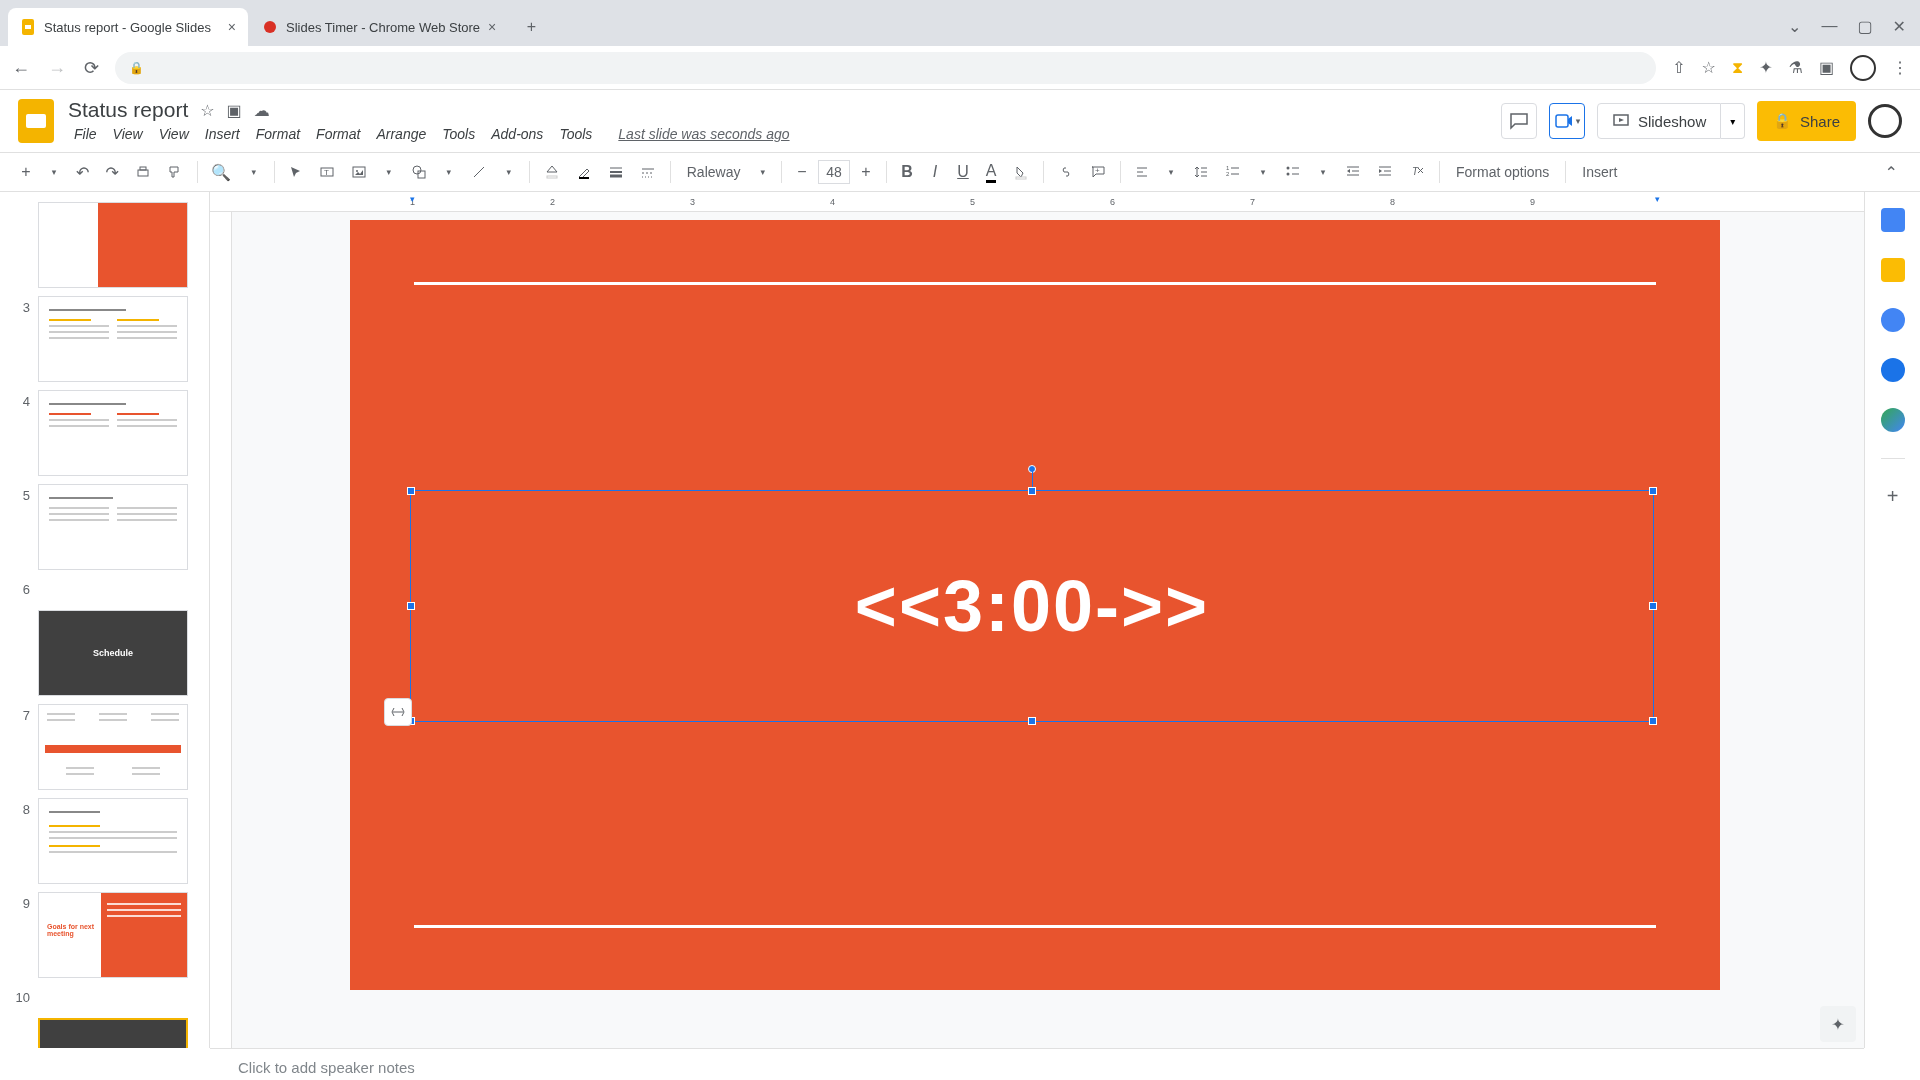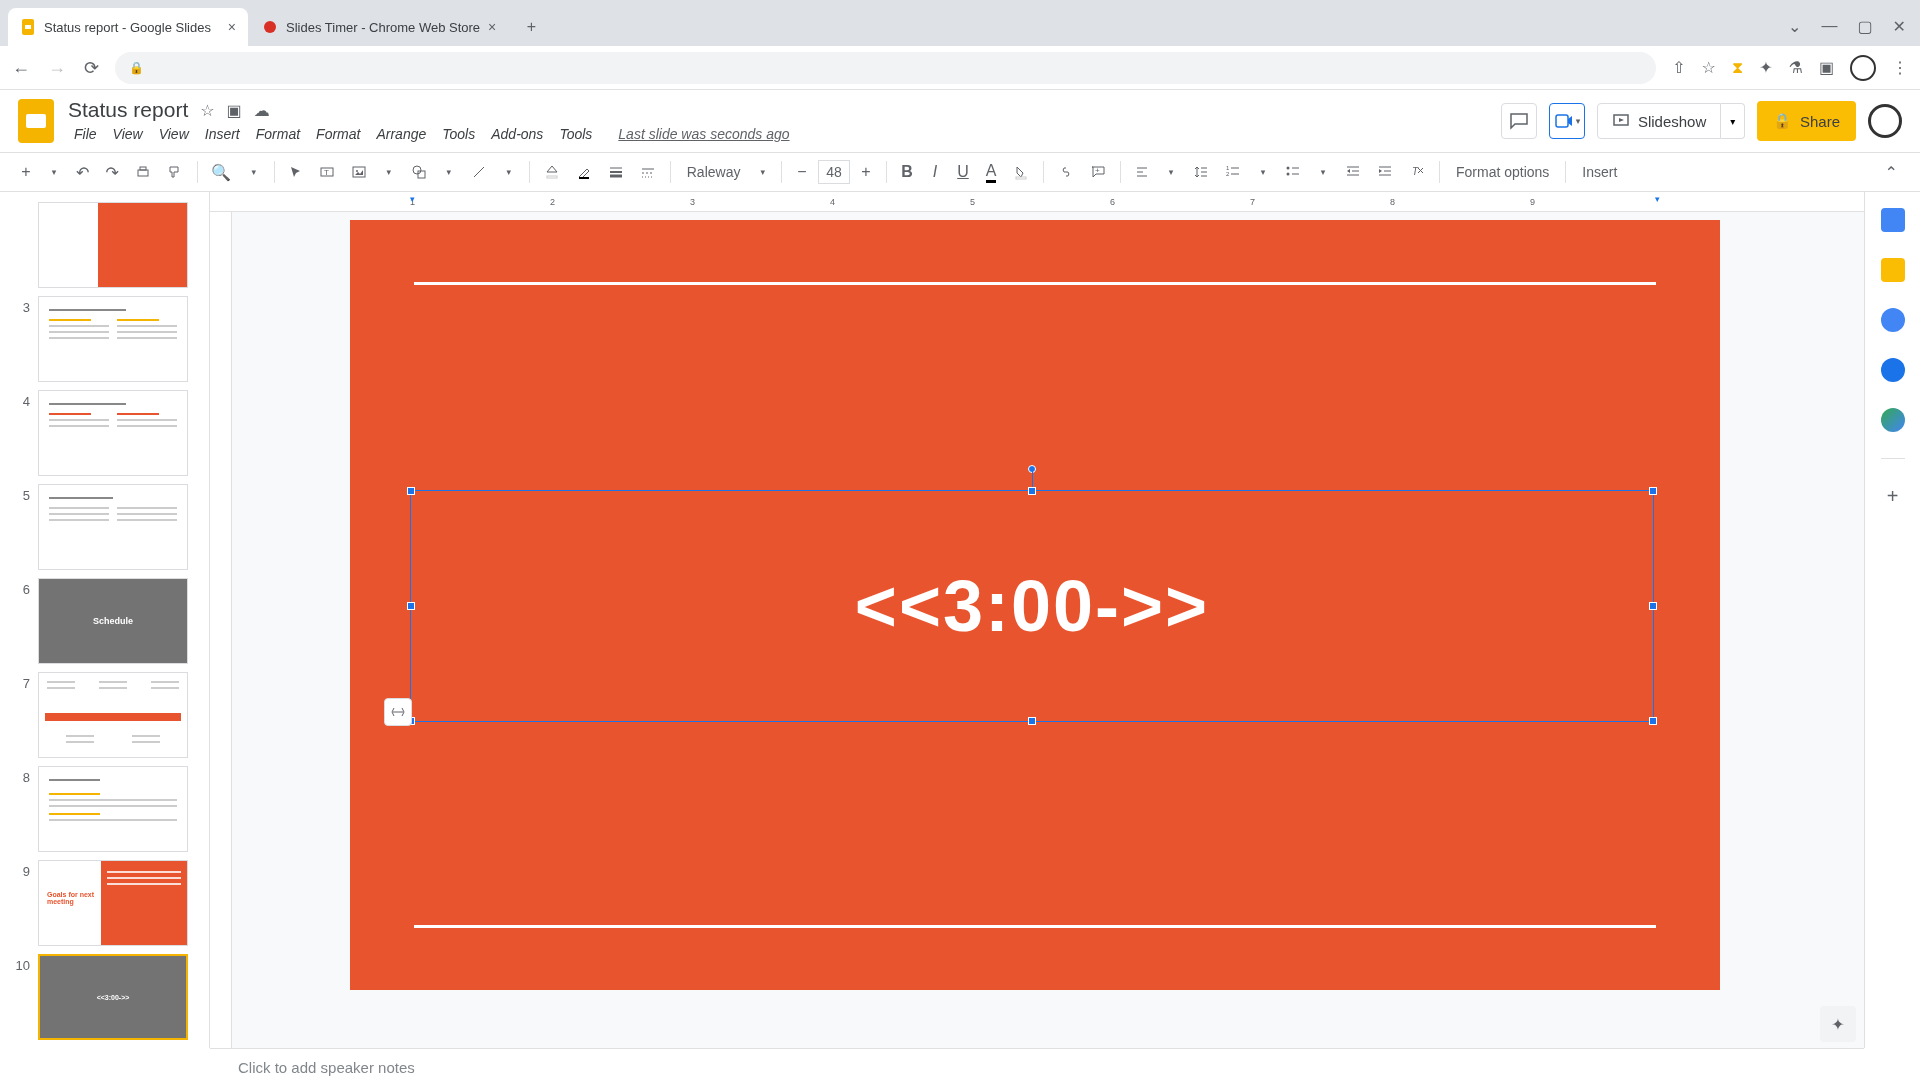--- a/index.html
+++ b/index.html
@@ -42,21 +42,21 @@
 .font-size-box { width:32px; height:24px; border:1px solid #dadce0; text-align:center; font-size:14px; display:flex; align-items:center; justify-content:center; }
 .tb-text { font-size:14px; padding:0 8px; }
 .tb-spacer { flex:1; }
 .chevron-up { margin-left:auto; padding:4px 8px; }
 .main-area { display:flex; height:calc(1080px - 46px - 44px - 62px - 40px - 32px); }
 .thumb-panel { width:210px; border-right:1px solid #e0e0e0; overflow-y:auto; padding:6px 0; }
 .thumb-row { display:flex; padding:4px 10px; gap:8px; }
 .thumb-num { width:20px; text-align:right; font-size:13px; color:#5f6368; padding-top:4px; }
 .thumb { width:150px; height:86px; border:1px solid #dadce0; background:#fff; position:relative; overflow:hidden; }
 .thumb.selected { border:2px solid #f4b400; }
-.thumb.orange-bg { background:#737373; }
+.thumb.orange-bg { background:#404040;margin-top:32px; }
 .thumb-text-center { position:absolute; top:50%; left:50%; transform:translate(-50%,-50%); color:#fff; font-size:9px; font-weight:bold; }
 .canvas-area { flex:1; background:#f8f9fa; position:relative; overflow:hidden; }
 .ruler-h { height:20px; background:#fff; border-bottom:1px solid #e0e0e0; font-size:9px; color:#5f6368; display:flex; align-items:center; padding-left:40px; position:relative; }
 .ruler-tick { position:absolute; }
 .ruler-v { position:absolute; left:0; top:20px; bottom:0; width:22px; background:#fff; border-right:1px solid #e0e0e0; }
 .slide-canvas { position:absolute; left:140px; top:28px; width:1370px; height:770px; background:#e8542e; }
 .slide-line { position:absolute; height:3px; background:#fff; }
 .sel-box { position:absolute; border:1px solid #1a73e8; }
 .sel-handle { position:absolute; width:8px; height:8px; background:#1a73e8; border:1px solid #fff; }
 .sel-rotate { position:absolute; width:8px; height:8px; background:#1a73e8; border:1px solid #fff; border-radius:50%; }

